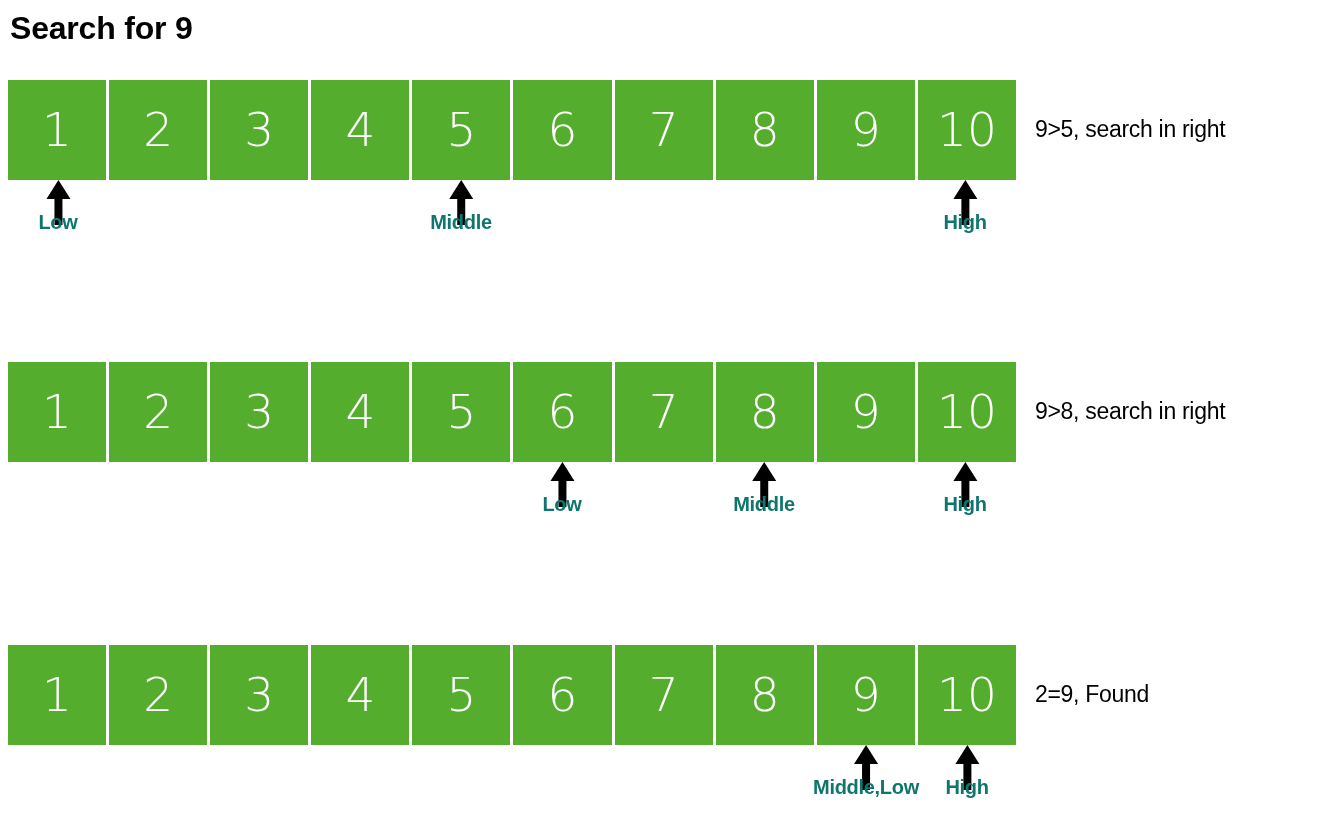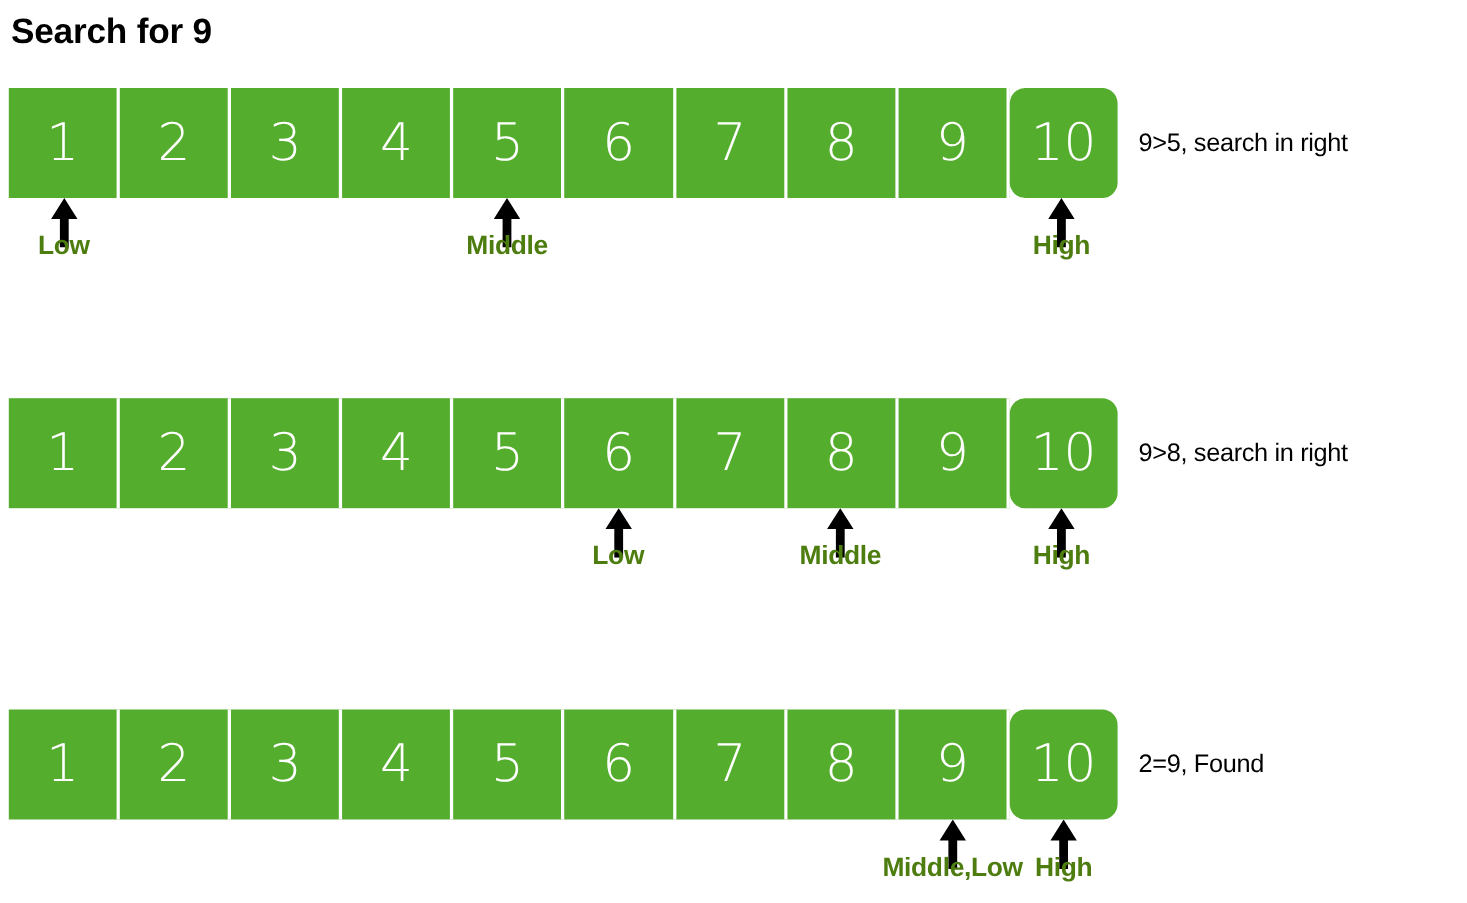--- a/index.html
+++ b/index.html
@@ -59,21 +59,20 @@
     height: 100px;
     background: #55AD2E;
     display: flex;
     align-items: center;
     justify-content: center;
     box-sizing: border-box;
     border-right: 3px solid #ffffff;
   }
   .array-cell:last-child {
     border-right: 0;
-    border-radius: 14px;
   }
   .cell-value {
     color: #ffffff;
     font-size: 47px;
     font-weight: 300;
     line-height: 1;
     font-family: "DejaVu Sans", "Liberation Sans", sans-serif;
     letter-spacing: 0px;
     position: relative;
     top: -1px;
@@ -99,23 +98,23 @@
     display: flex;
     flex-direction: column;
     align-items: center;
   }
   .pointer-arrow {
     display: block;
     width: 26px;
     height: 45px;
   }
   .pointer-label {
-    font-size: 24px;
+    font-size: 20px;
     font-weight: bold;
-    color: #4d7c0f;
+    color: #0f766e;
     white-space: nowrap;
     line-height: 1;
     margin-top: -13px;
     letter-spacing: -0.3px;
   }
 </style>
 </head>
 <body style="background: rgb(255, 255, 255);">
 
 <div id="diagram">

